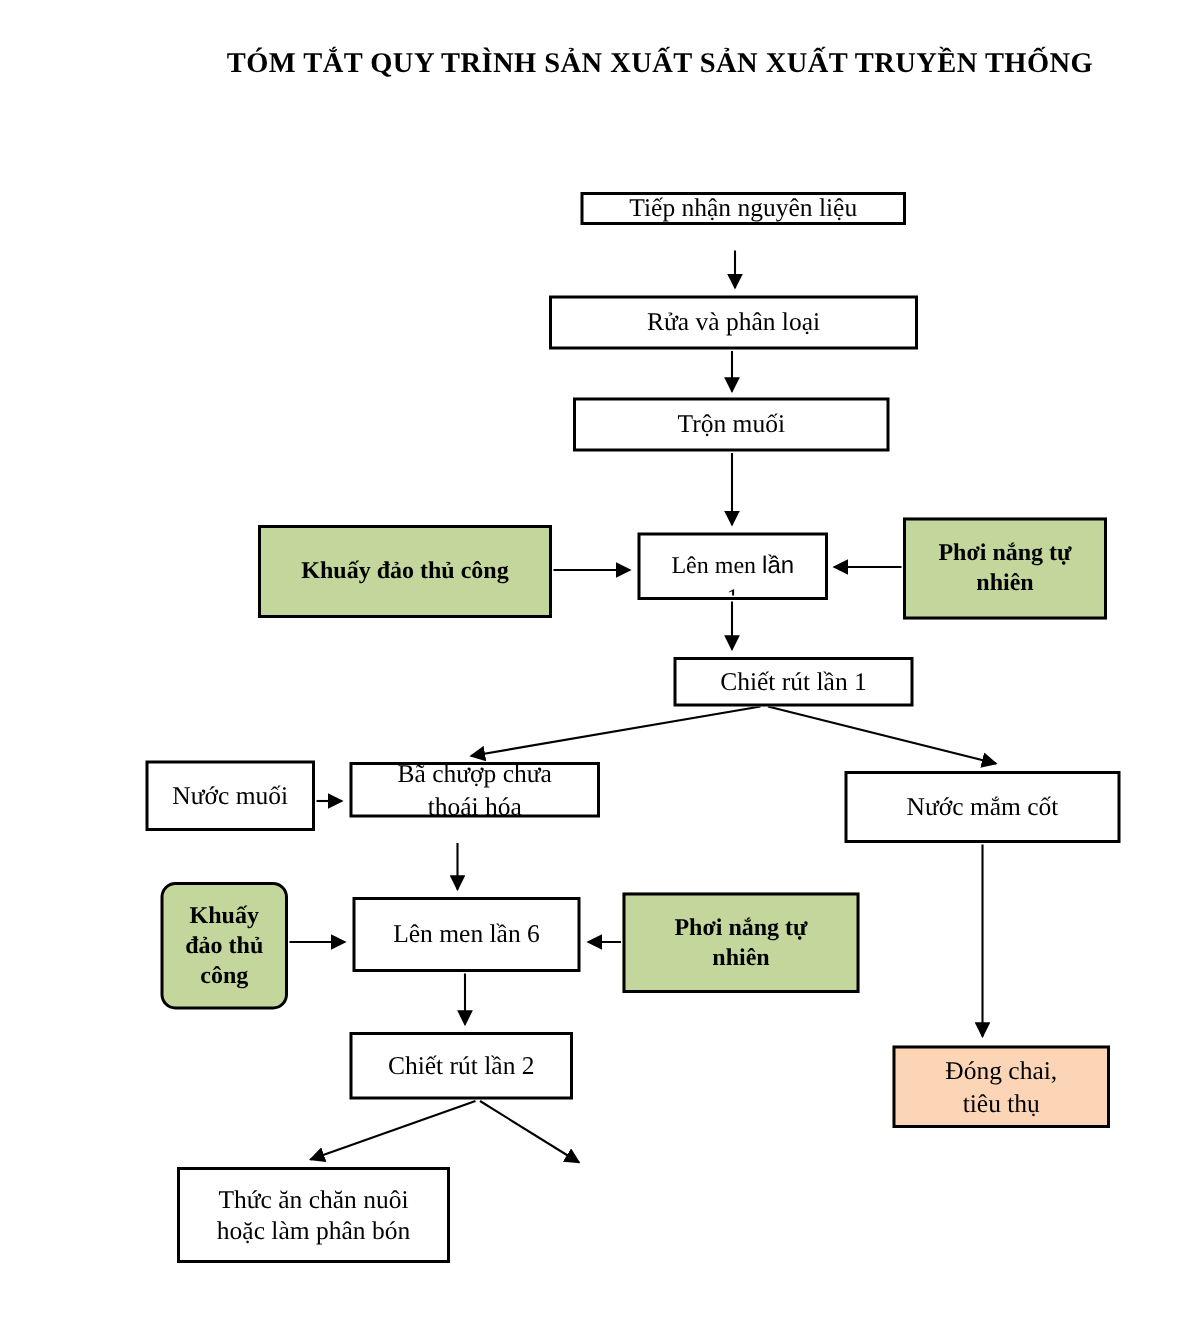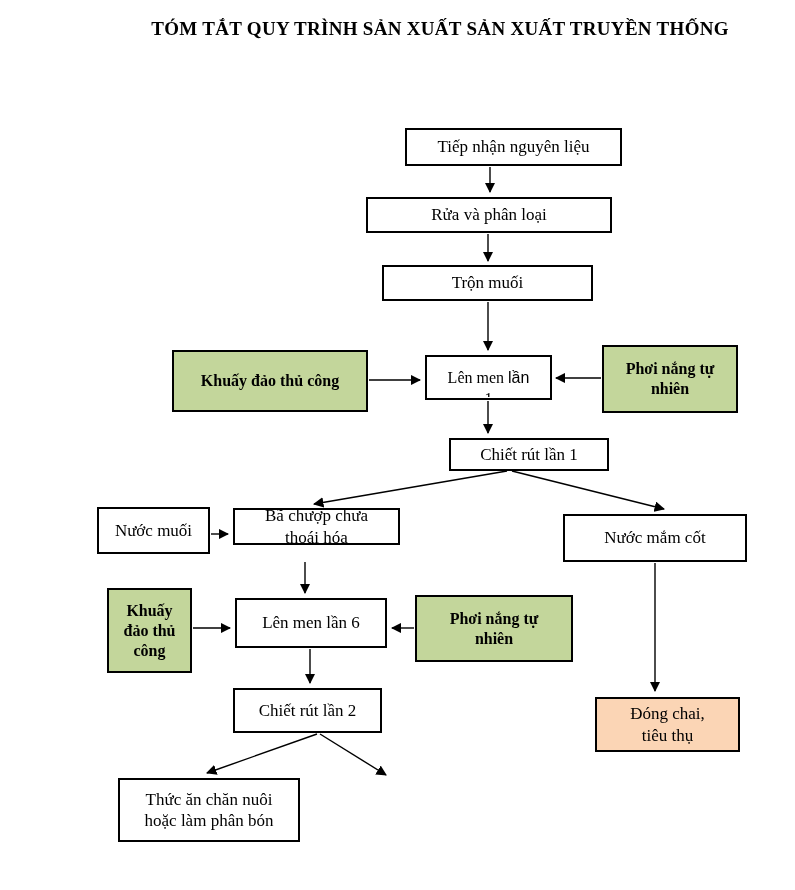--- a/index.html
+++ b/index.html
@@ -7,21 +7,21 @@
     --output-orange:#fbd5b5;
     --box-border:#000000;
     --page-bg:#ffffff;
   }
   html,body{margin:0;padding:0;background:#fff;}
   .canvas{
     position:relative;width:795px;height:890px;background:var(--page-bg);
     font-family:"Liberation Serif","DejaVu Serif",serif;color:#000;overflow:hidden;
   }
   .title{
-    position:absolute;left:85px;top:18px;width:710px;text-align:center;
+    position:absolute;left:85px;top:32px;width:710px;text-align:center;
     font-weight:bold;font-size:19px;letter-spacing:0.3px;white-space:nowrap;
   }
   svg.edges{position:absolute;left:0;top:0;width:795px;height:890px;pointer-events:none;}
   svg.edges line{stroke:#000;stroke-width:1.4px;}
   .node{
     position:absolute;box-sizing:border-box;background:#fff;border:2px solid var(--box-border);
     display:flex;flex-direction:column;align-items:center;justify-content:center;
     text-align:center;font-size:17px;line-height:1.25;
   }
   .node.green{background:var(--process-green);font-weight:bold;font-size:16px;}
@@ -58,21 +58,21 @@
     <line x1="211" y1="534" x2="228" y2="534" marker-end="url(#ah)"></line>
     <line x1="305" y1="562" x2="305" y2="593" marker-end="url(#ah)"></line>
     <line x1="193" y1="628" x2="230" y2="628" marker-end="url(#ah)"></line>
     <line x1="414" y1="628" x2="392" y2="628" marker-end="url(#ah)"></line>
     <line x1="310" y1="649" x2="310" y2="683" marker-end="url(#ah)"></line>
     <line x1="317" y1="734" x2="207" y2="773" marker-end="url(#ah)"></line>
     <line x1="320" y1="734" x2="386" y2="775" marker-end="url(#ah)"></line>
     <line x1="655" y1="563" x2="655" y2="691" marker-end="url(#ah)"></line>
   </svg>
 
-  <div class="node" style="left:405px;top:128px;width:217px;height:38px;">
+  <div class="node" style="left:387px;top:128px;width:217px;height:22px;">
     <span class="ln">Tiếp nhận nguyên liệu</span>
   </div>
 
   <div class="node" style="left:366px;top:197px;width:246px;height:36px;">
     <span class="ln">Rửa và phân loại</span>
   </div>
 
   <div class="node" style="left:382px;top:265px;width:211px;height:36px;">
     <span class="ln">Trộn muối</span>
   </div>
@@ -101,21 +101,21 @@
 
   <div class="node" style="left:233px;top:508px;width:167px;height:37px;">
     <span class="ln">Bã chượp chưa</span>
     <span class="ln">thoái hóa</span>
   </div>
 
   <div class="node" style="left:563px;top:514px;width:184px;height:48px;">
     <span class="ln">Nước mắm cốt</span>
   </div>
 
-  <div class="node green" style="left:107px;top:588px;width:85px;height:85px;">
+  <div class="node green" style="left:107px;top:588px;width:85px;height:85px;border-radius:10px;">
     <span class="ln">Khuấy</span>
     <span class="ln">đảo thủ</span>
     <span class="ln">công</span>
   </div>
 
   <div class="node" style="left:235px;top:598px;width:152px;height:50px;">
     <span class="ln">Lên men lần 6</span>
   </div>
 
   <div class="node green" style="left:415px;top:595px;width:158px;height:67px;">

